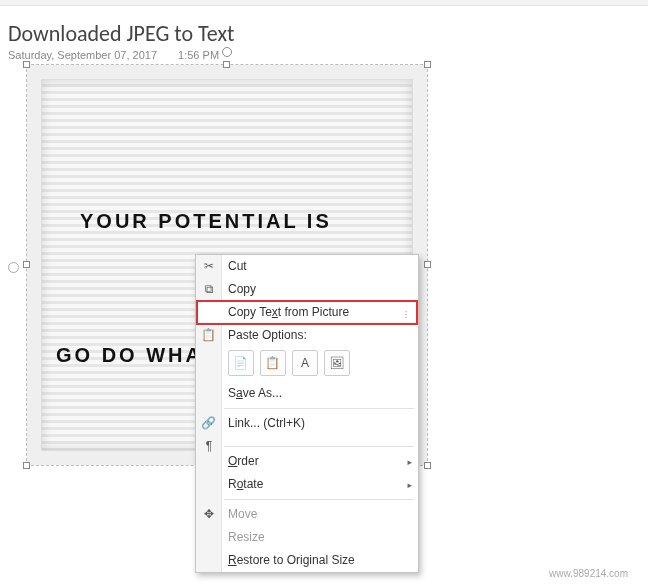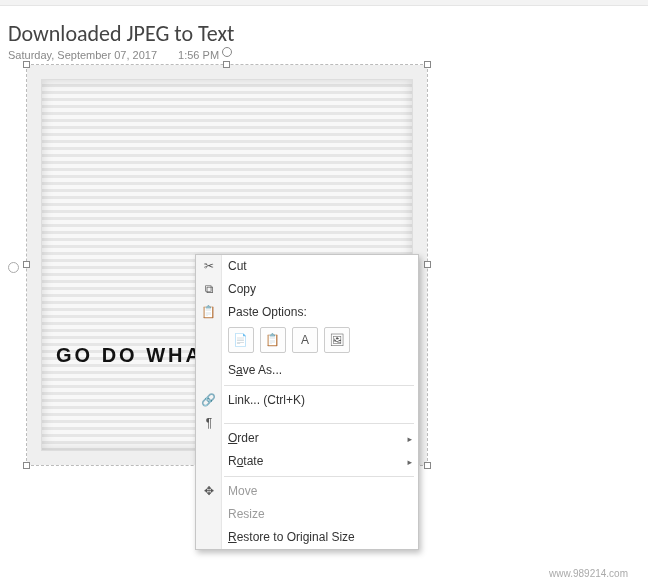--- a/index.html
+++ b/index.html
@@ -170,37 +170,42 @@
   <div class="sel-handle h-tm"></div>
   <div class="sel-handle h-tr"></div>
   <div class="sel-handle h-ml"></div>
   <div class="sel-handle h-mr"></div>
   <div class="sel-handle h-bl"></div>
   <div class="sel-handle h-bm"></div>
   <div class="sel-handle h-br"></div>
 
   <div class="letterboard">
     <div class="board-inner">
+      <div class="board-line line1">YOUR POTENTIAL IS</div>
       <div class="board-line line2">GO DO WHAT Y</div>
     </div>
   </div>
 </div>
 
 <div class="ctx">
   <div class="iconcol"></div>
 
   <div class="ctx-item">
     <span class="ctx-icon">✂</span>
     <span>Cut</span>
   </div>
   <div class="ctx-item">
     <span class="ctx-icon">⧉</span>
     <span>Copy</span>
   </div>
 
+  <div class="ctx-item ctx-highlight">
+    <span>Copy Te<span class="u">x</span>t from Picture</span>
+    <span class="sub small">⋮</span>
+  </div>
 
   <div class="ctx-item">
     <span class="ctx-icon">📋</span>
     <span>Paste Options:</span>
   </div>
   <div class="paste-row">
     <div class="paste-btn">📄</div>
     <div class="paste-btn">📋</div>
     <div class="paste-btn">A</div>
     <div class="paste-btn">🖼</div>

